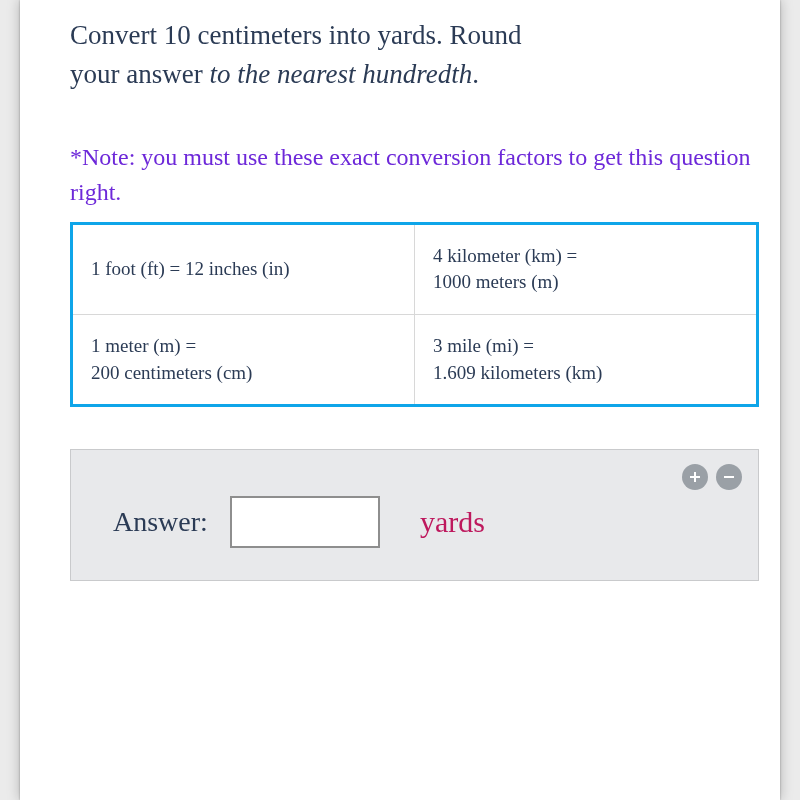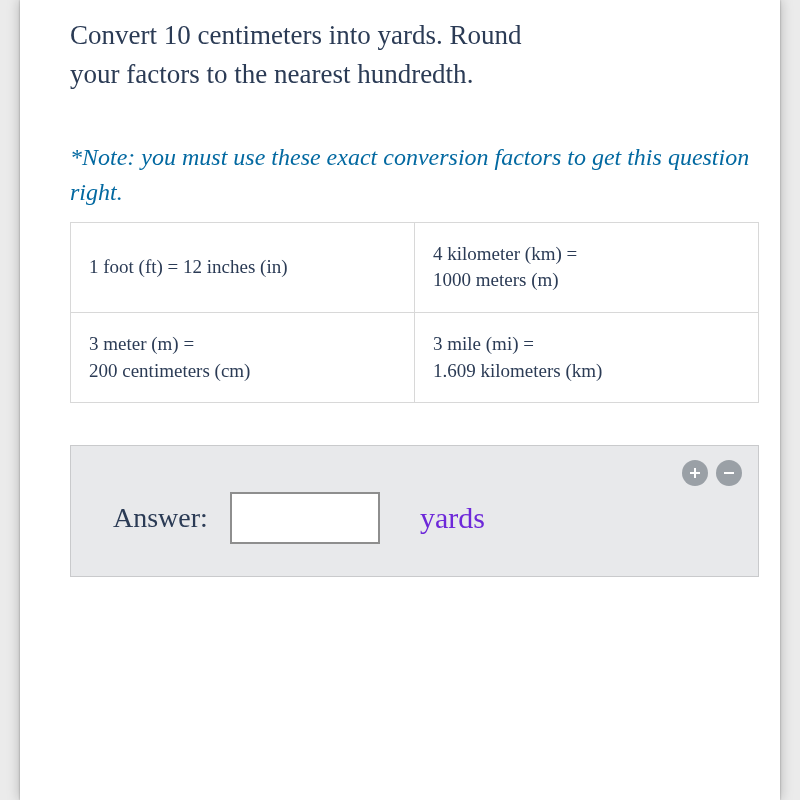--- a/index.html
+++ b/index.html
@@ -19,32 +19,31 @@
     box-shadow: 0 0 12px rgba(0,0,0,0.25), 0 0 2px rgba(0,0,0,0.3);
     padding: 16px 21px 0 50px;
     position: relative;
   }
   .question {
     color: #2b3b55;
     font-size: 27px;
     line-height: 1.45;
     margin-bottom: 46px;
   }
-  .question .round-em { }
+  .question .round-em { font-style: italic; }
   .note {
-    color: #0369a1;
+    color: #6d28d9;
     font-size: 24px;
     line-height: 1.45;
     margin-bottom: 12px;
-    font-style: italic;
   }
   table.conv {
     width: 100%;
     border-collapse: collapse;
-    border: 1px solid #0ea5e9;
+    border: 3px solid #0ea5e9;
   }
   table.conv td {
     border: 1px solid #d8d8d8;
     padding: 18px 18px;
     color: #2b3b55;
     font-size: 19px;
     line-height: 1.4;
     vertical-align: middle;
     width: 50%;
   }
@@ -90,49 +89,49 @@
   .answer-input {
     width: 150px;
     height: 52px;
     border: 2px solid #8e8e8e;
     background: #fff;
     font-size: 22px;
     padding: 4px 8px;
     font-family: inherit;
   }
   .unit-label {
-    color: #6d28d9;
+    color: #be185d;
     font-size: 30px;
     margin-left: 18px;
   }
 </style>
 </head>
 <body>
 
 <div class="page">
 
   <div class="question">
     <span>Convert 10 centimeters into yards. Round</span><br>
-    <span>your factors </span><span class="round-em">to the nearest hundredth</span><span>.</span>
+    <span>your answer </span><span class="round-em">to the nearest hundredth</span><span>.</span>
   </div>
 
   <div class="note">*Note: you must use these exact conversion factors to get this question right.</div>
 
   <table class="conv">
     <tbody>
         <tr>
       <td>1 foot (ft) = 12 inches (in)</td>
       <td>
         <span>4 kilometer (km) =</span><br>
         <span>1000 meters (m)</span>
       </td>
     </tr>
     <tr>
       <td>
-        <span>3 meter (m) =</span><br>
+        <span>1 meter (m) =</span><br>
         <span>200 centimeters (cm)</span>
       </td>
       <td>
         <span>3 mile (mi) =</span><br>
         <span>1.609 kilometers (km)</span>
       </td>
     </tr>
   </tbody>
     </table>
 

